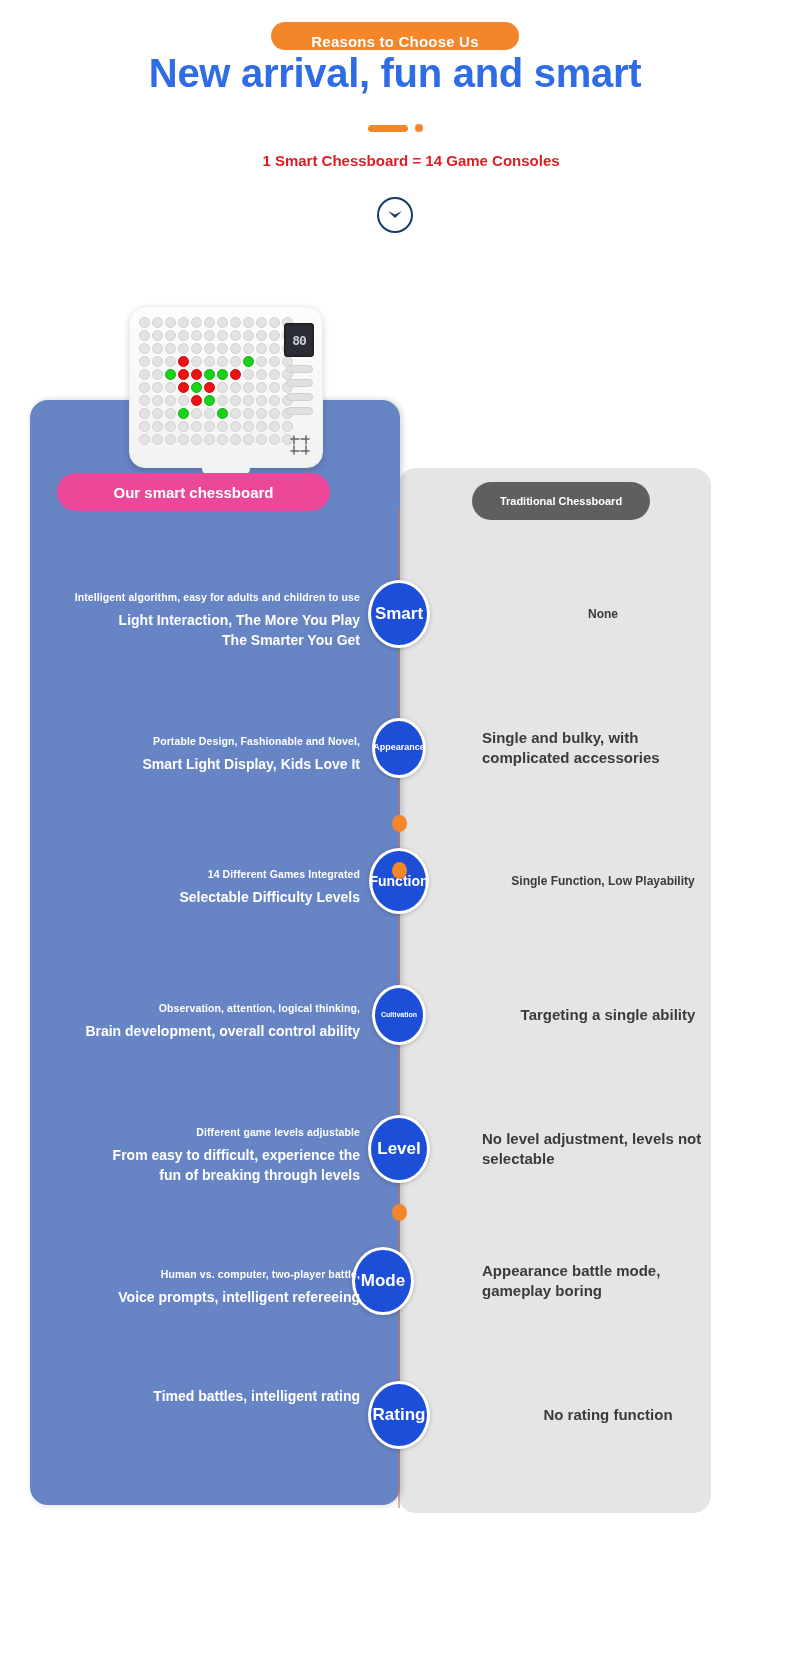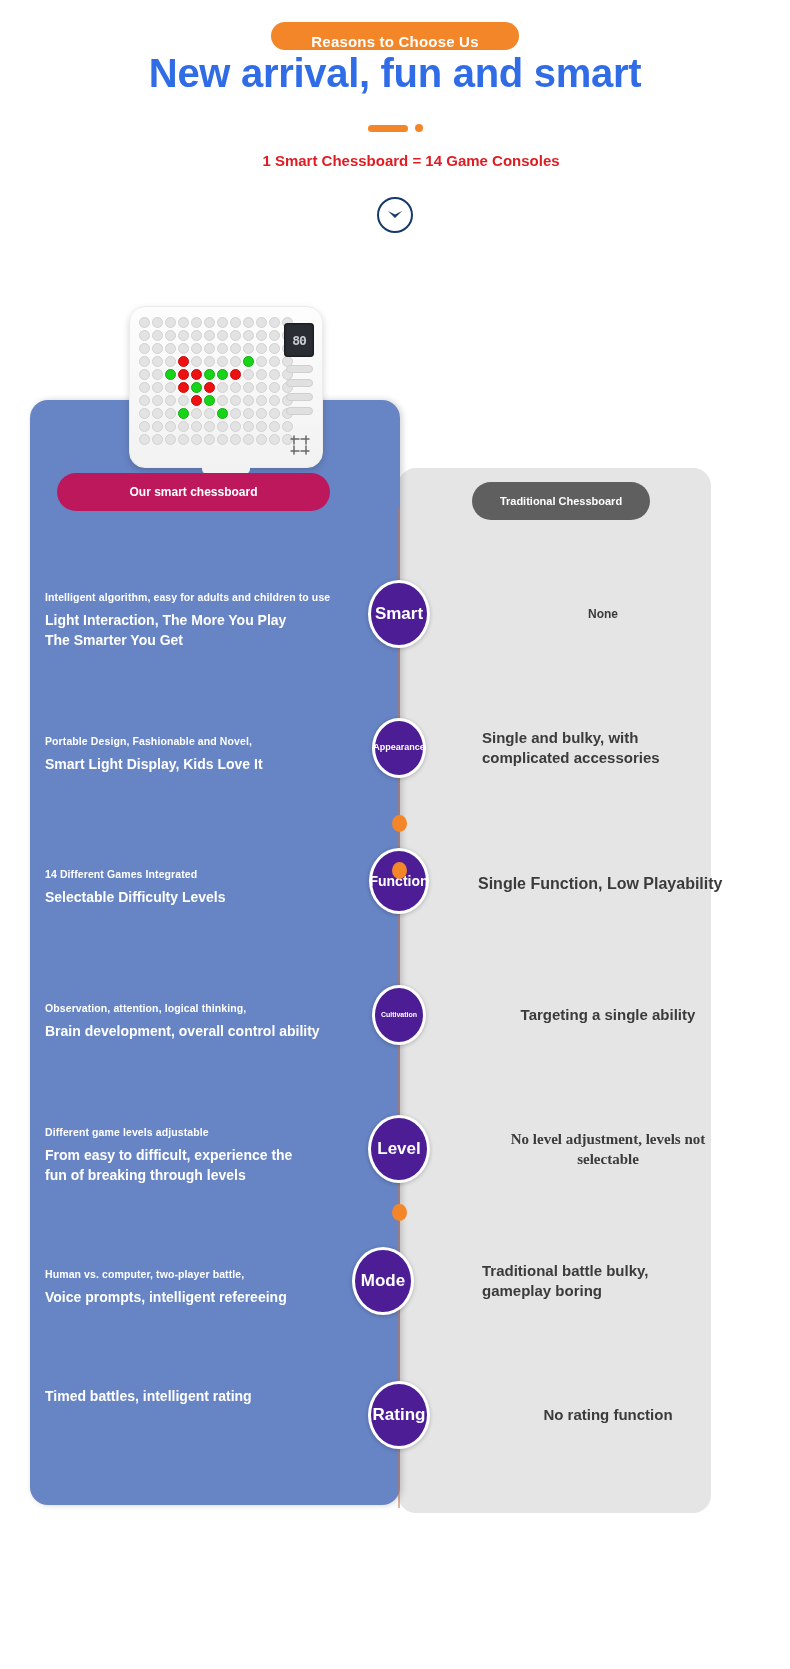--- a/index.html
+++ b/index.html
@@ -181,24 +181,24 @@
     opacity: 0.75;
   }
 
   
   .chip-ours {
     position: absolute;
     left: 27px;
     top: 73px;
     width: 273px;
     height: 38px;
-    background: #be185d;
+    background: #ec4899;
     border-radius: 20px;
     color: #ffffff;
-    font-size: 12px;
+    font-size: 15px;
     font-weight: bold;
     display: flex;
     align-items: center;
     justify-content: center;
   }
   .chip-trad {
     position: absolute;
     left: 74px;
     top: 14px;
     width: 178px;
@@ -219,42 +219,42 @@
     left: 398px;
     top: 108px;
     width: 2px;
     height: 1000px;
     background: #c0785a;
     opacity: 0.55;
   }
   .node {
     position: absolute;
     border-radius: 50%;
-    background: #4c1d95;
+    background: #1d4ed8;
     border: 3px solid #ffffff;
     box-sizing: border-box;
     color: #ffffff;
     font-weight: bold;
     display: flex;
     align-items: center;
     justify-content: center;
     box-shadow: 0 1px 4px rgba(0,0,0,0.22);
     line-height: 1.05;
   }
   .mini-dot {
     position: absolute;
     width: 15px;
     height: 17px;
     border-radius: 50%;
     background: #f4862a;
   }
 
   .left-text {
     position: absolute;
-    text-align: left;
+    text-align: right;
     color: #ffffff;
   }
   .left-text .l1 {
     font-size: 10.5px;
     font-weight: bold;
     letter-spacing: 0.1px;
     line-height: 1.35;
   }
   .left-text .l2 {
     font-size: 14px;
@@ -459,41 +459,41 @@
         <div class="l1">Portable Design, Fashionable and Novel,</div>
         <div class="l2" style="white-space: pre-line;">Smart Light Display, Kids Love It</div>
       </div>
       <div class="right-text" style="white-space: pre-line; font-size: 15px; left: 450px; width: 252px; text-align: left; top: 327.5px;">Single and bulky, with
 complicated accessories</div>
       <div class="node" style="width: 60px; height: 66px; left: 369px; top: 448px; font-size: 14px;">Function</div>
       <div class="left-text" style="left: 45px; width: 315px; top: 467px;">
         <div class="l1">14 Different Games Integrated</div>
         <div class="l2" style="white-space: pre-line;">Selectable Difficulty Levels</div>
       </div>
-      <div class="right-text" style="white-space: pre-line; font-size: 16px; left: 446px; width: 250px; text-align: left; top: 473px;">Single Function, Low Playability</div>
+      <div class="right-text" style="white-space: pre-line; font-size: 12px; left: 446px; width: 250px; text-align: center; top: 473px;">Single Function, Low Playability</div>
       <div class="node" style="width: 54px; height: 60px; left: 372px; top: 585px; font-size: 7px;">Cultivation</div>
       <div class="left-text" style="left: 45px; width: 315px; top: 601px;">
         <div class="l1">Observation, attention, logical thinking,</div>
         <div class="l2" style="white-space: pre-line;">Brain development, overall control ability</div>
       </div>
       <div class="right-text" style="white-space: pre-line; font-size: 15px; left: 450px; width: 252px; text-align: center; top: 605px;">Targeting a single ability</div>
       <div class="node" style="width: 62px; height: 68px; left: 368px; top: 715px; font-size: 17px;">Level</div>
       <div class="left-text" style="left: 45px; width: 315px; top: 724.5px;">
         <div class="l1">Different game levels adjustable</div>
         <div class="l2" style="white-space: pre-line;">From easy to difficult, experience the
 fun of breaking through levels</div>
       </div>
-      <div class="right-text" style="white-space: pre-line; font-size: 15px; left: 450px; width: 252px; text-align: center; top: 728.5px; font-family: Liberation Serif, serif;">No level adjustment, levels not
+      <div class="right-text" style="white-space: pre-line; font-size: 15px; left: 450px; width: 252px; text-align: left; top: 728.5px;">No level adjustment, levels not
 selectable</div>
       <div class="node" style="width: 62px; height: 68px; left: 352px; top: 847px; font-size: 17px;">Mode</div>
       <div class="left-text" style="left: 45px; width: 315px; top: 867px;">
         <div class="l1">Human vs. computer, two-player battle,</div>
         <div class="l2" style="white-space: pre-line;">Voice prompts, intelligent refereeing</div>
       </div>
-      <div class="right-text" style="white-space: pre-line; font-size: 15px; left: 450px; width: 252px; text-align: left; top: 860.5px;">Traditional battle bulky,
+      <div class="right-text" style="white-space: pre-line; font-size: 15px; left: 450px; width: 252px; text-align: left; top: 860.5px;">Appearance battle mode,
 gameplay boring</div>
       <div class="node" style="width: 62px; height: 68px; left: 368px; top: 981px; font-size: 17px;">Rating</div>
       <div class="left-text" style="left: 45px; width: 315px; top: 980px;">
         <div class="l2" style="white-space: pre-line;">Timed battles, intelligent rating</div>
       </div>
       <div class="right-text" style="white-space: pre-line; font-size: 15px; left: 450px; width: 252px; text-align: center; top: 1005px;">No rating function</div>
       <div class="mini-dot" style="left: 392px; top: 415px;"></div>
       <div class="mini-dot" style="left: 392px; top: 462px;"></div>
       <div class="mini-dot" style="left: 392px; top: 804px;"></div>
     </div>

